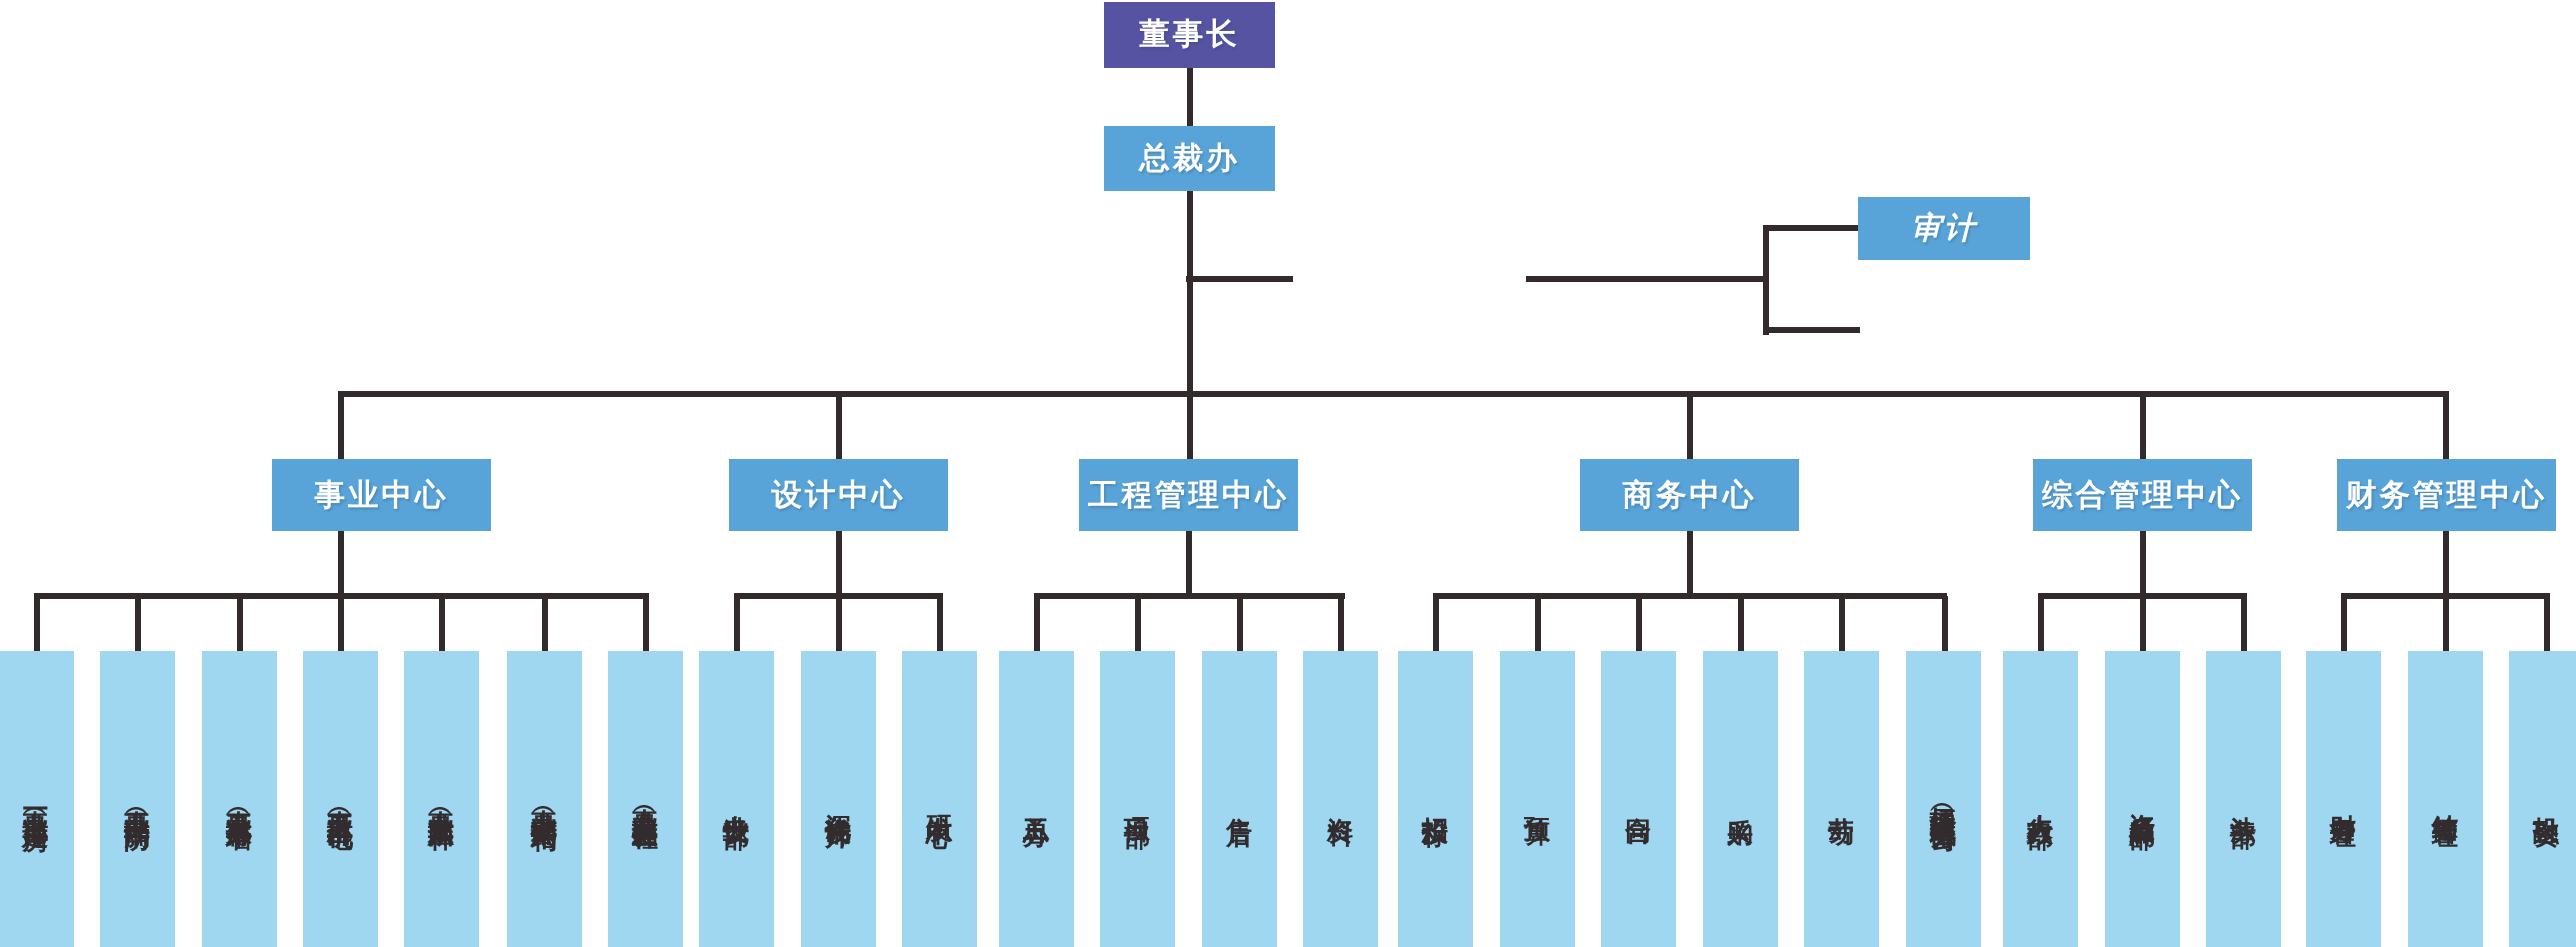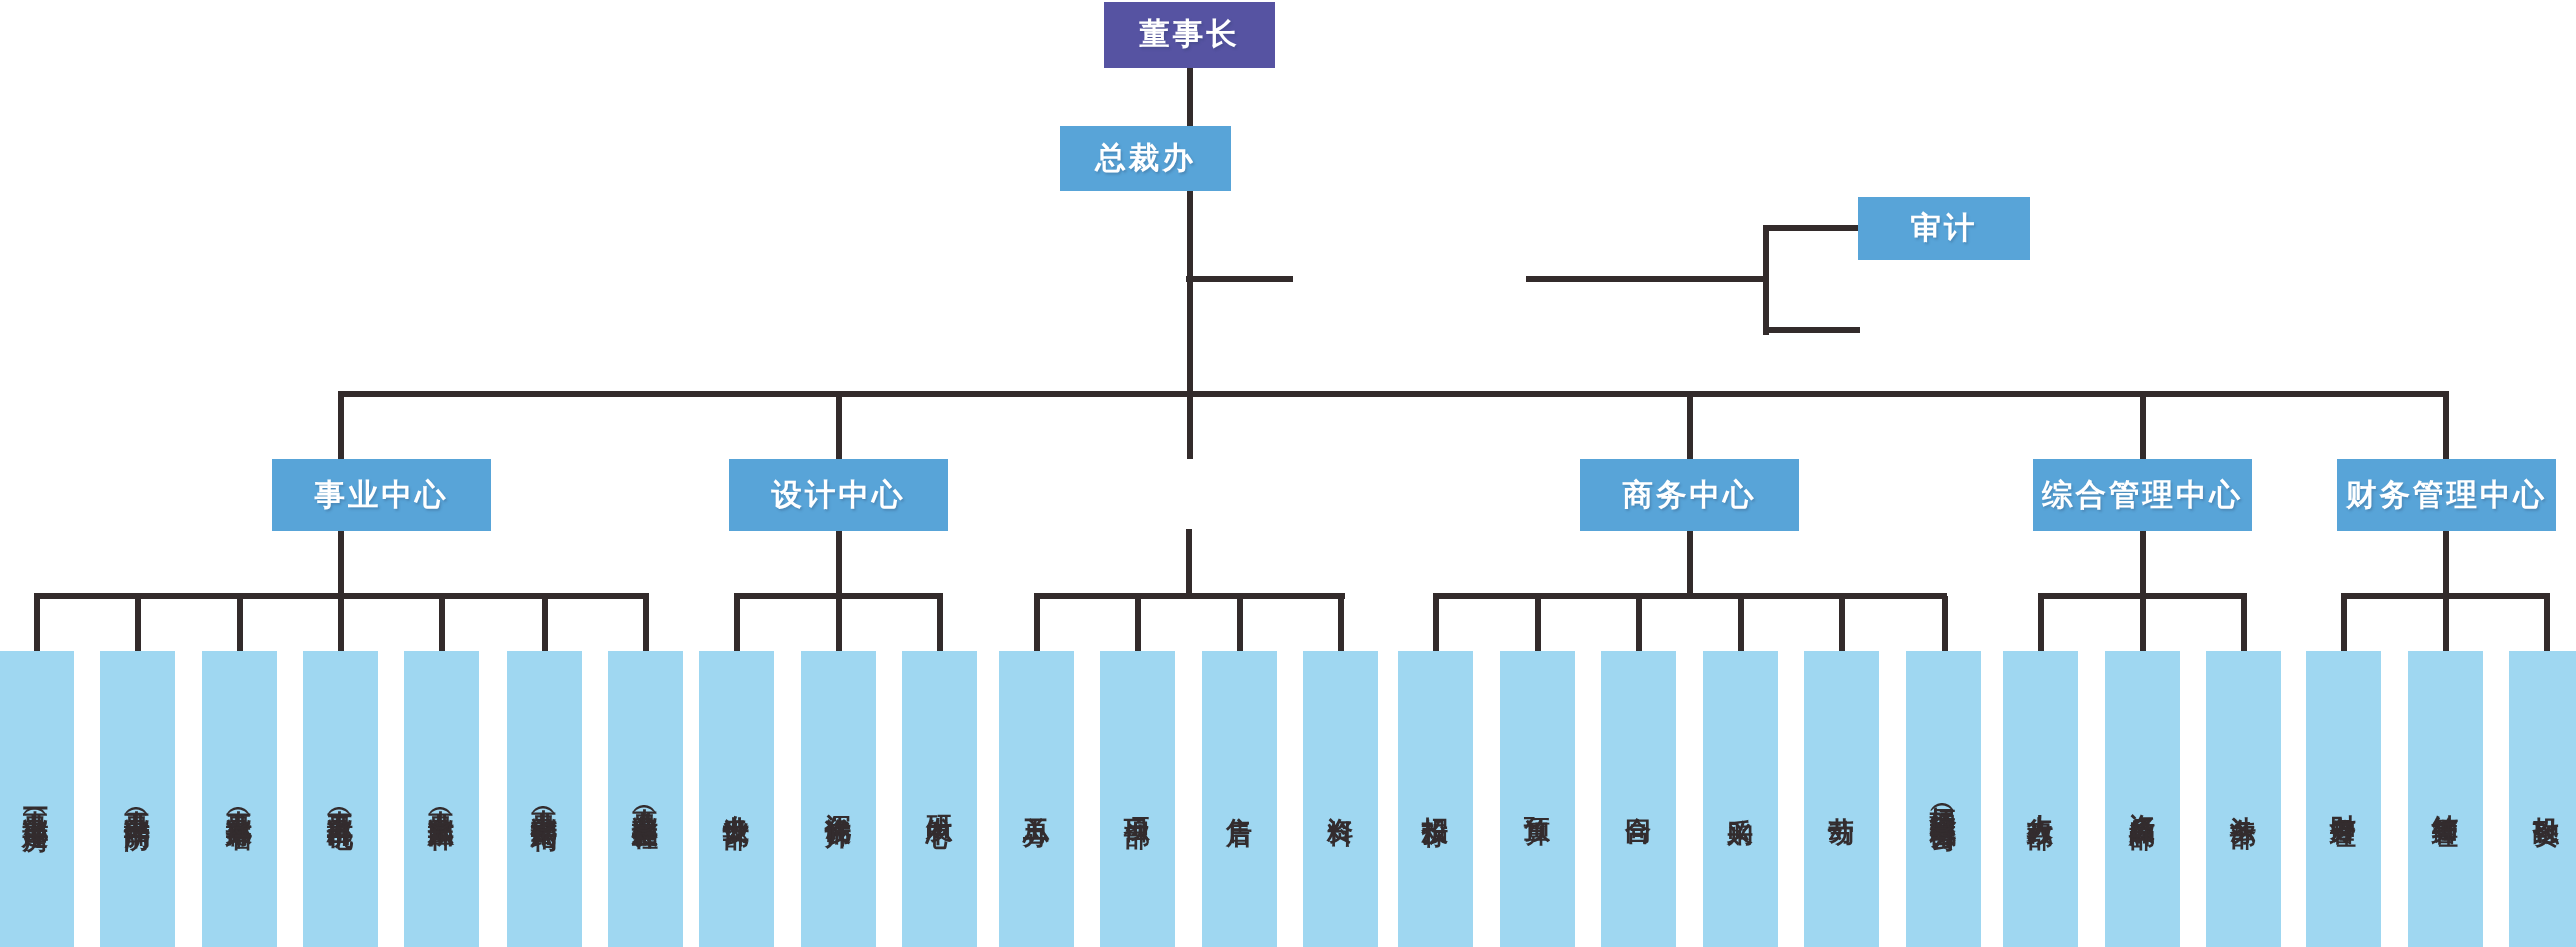--- a/index.html
+++ b/index.html
@@ -133,36 +133,39 @@
   <div class="line" style="left:2241px; top:596px; width:6.1px; height:56px;"></div>
 
   <div class="line" style="left:2341px; top:596px; width:6.1px; height:56px;"></div>
   <div class="line" style="left:2443px; top:596px; width:6.1px; height:56px;"></div>
   <div class="line" style="left:2544px; top:596px; width:6.1px; height:56px;"></div>
 
   <div class="node node--chairman" style="left:1104px; top:1.5px; width:171px; height:66px;">
     <span>董事长</span>
   </div>
 
-  <div class="node" style="left:1060px; top:126px; width:171px; height:65px;">
+  <div class="node" style="left:1104px; top:126px; width:171px; height:65px;">
     <span>总裁办</span>
   </div>
 
 
-  <div class="node" style="left:1858px; top:197px; width:172px; height:63px;">
+  <div class="node" style="left:1858px; top:197px; width:172px; height:63px;font-style:italic;">
     <span>审计</span>
   </div>
 
 
   <div class="node" style="left:232px; top:459px; width:219px; height:72px;margin-left:40px;">
     <span>事业中心</span>
   </div>
   <div class="node" style="left:729px; top:459px; width:219px; height:72px;align-items:center;">
     <span>设计中心</span>
   </div>
+  <div class="node" style="left:1079px; top:459px; width:219px; height:72px;">
+    <span>工程管理中心</span>
+  </div>
   <div class="node" style="left:1580px; top:459px; width:219px; height:72px;">
     <span>商务中心</span>
   </div>
   <div class="node" style="left:2033px; top:459px; width:219px; height:72px;">
     <span>综合管理中心</span>
   </div>
   <div class="node" style="left:2337px; top:459px; width:219px; height:72px;">
     <span>财务管理中心</span>
   </div>
 

